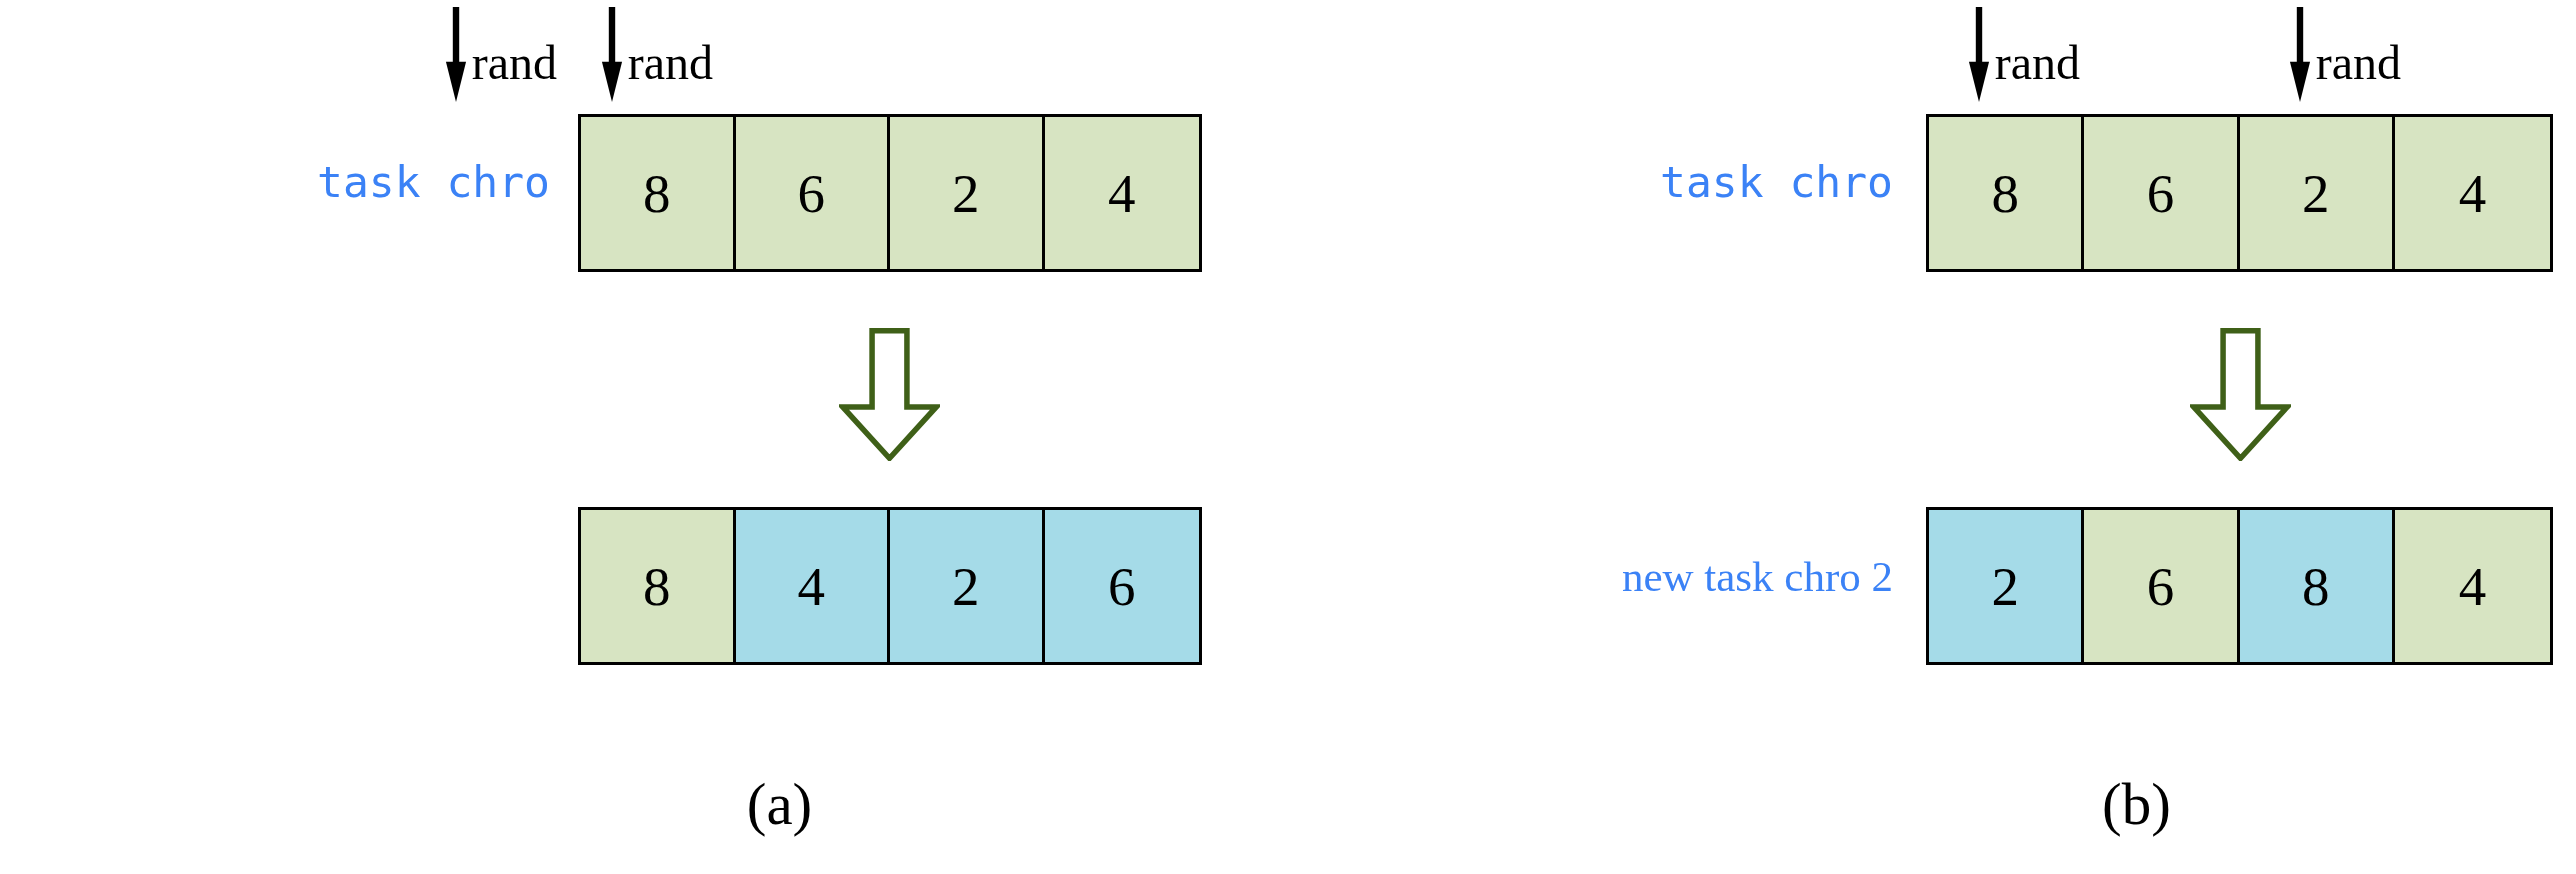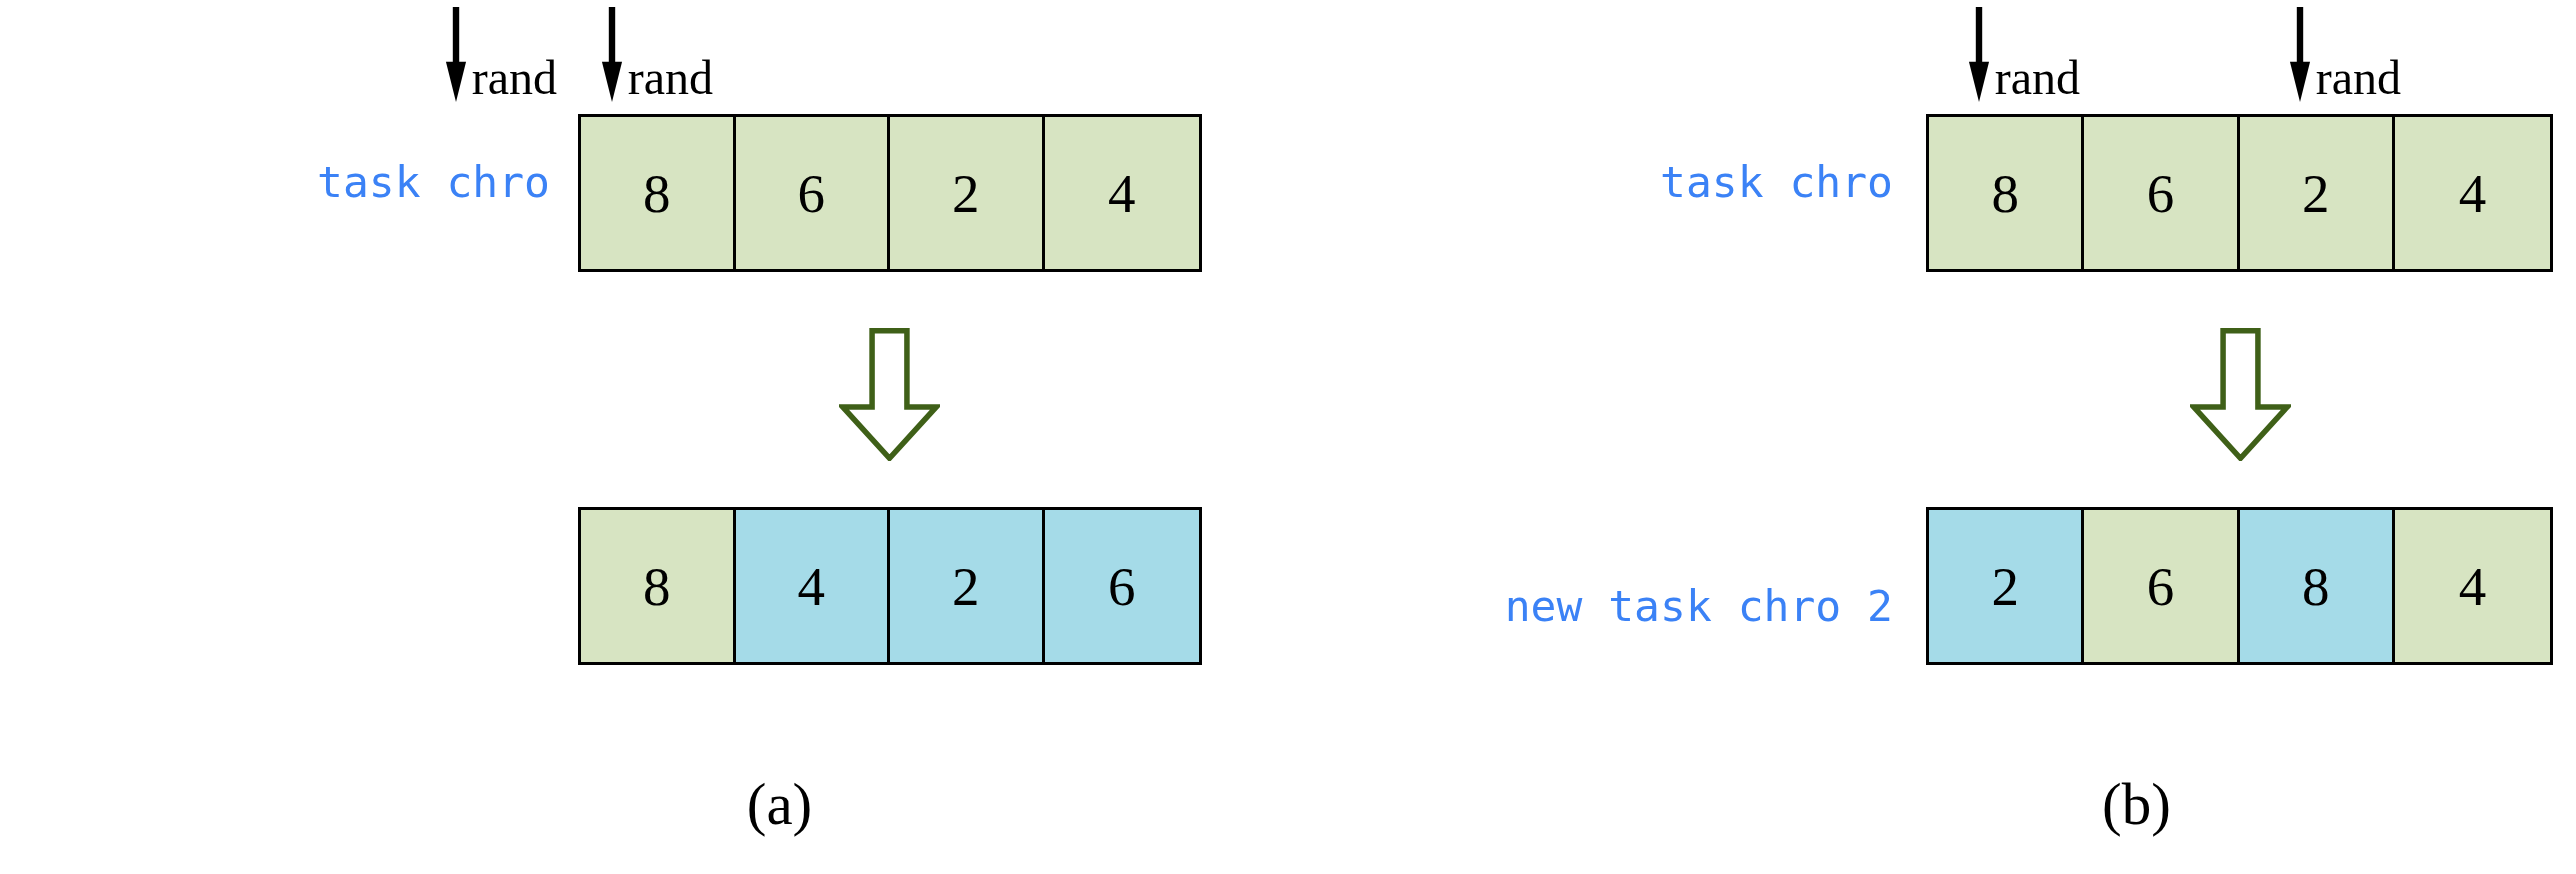--- a/index.html
+++ b/index.html
@@ -57,21 +57,21 @@
     color: #000;
   }
   .cell:last-child { border-right: none; }
   .cell.green { background: #d7e4c2; }
   .cell.blue  { background: #a5dbe8; }
 
   
   .rand-group {
     position: absolute;
     display: flex;
-    align-items: flex-end;
+    align-items: center;
   }
   .rand-arrow {
     width: 24px;
     height: 95px;
     display: block;
   }
   .rand-text {
     font-family: "Liberation Serif", "DejaVu Serif", serif;
     font-size: 48px;
     line-height: 1;
@@ -190,21 +190,21 @@
     </div>
     <div class="cell green" style="width:157px;">
       <span>4</span>
     </div>
   </div>
 
   <svg class="block-arrow" viewBox="0 0 110 145" style="left:902px; top:328px;">
     <path d="M36 3 L74 3 L74 86 L106 86 L55 142 L4 86 L36 86 Z" fill="none" stroke="#3f6018" stroke-width="6" stroke-linejoin="miter"></path>
   </svg>
 
-  <div class="row-label" style="left:64px; top:585px; width:541px;">new task chro 2</div>
+  <div class="row-label" style="left:64px; top:555px; width:541px;font-family:Liberation Serif, serif;">new task chro 2</div>
 
   <div class="chro" style="left:638px; top:507px; width:627px; height:158px;">
     <div class="cell blue" style="width:157px;">
       <span>2</span>
     </div>
     <div class="cell green" style="width:157px;">
       <span>6</span>
     </div>
     <div class="cell blue" style="width:157px;">
       <span>8</span>

